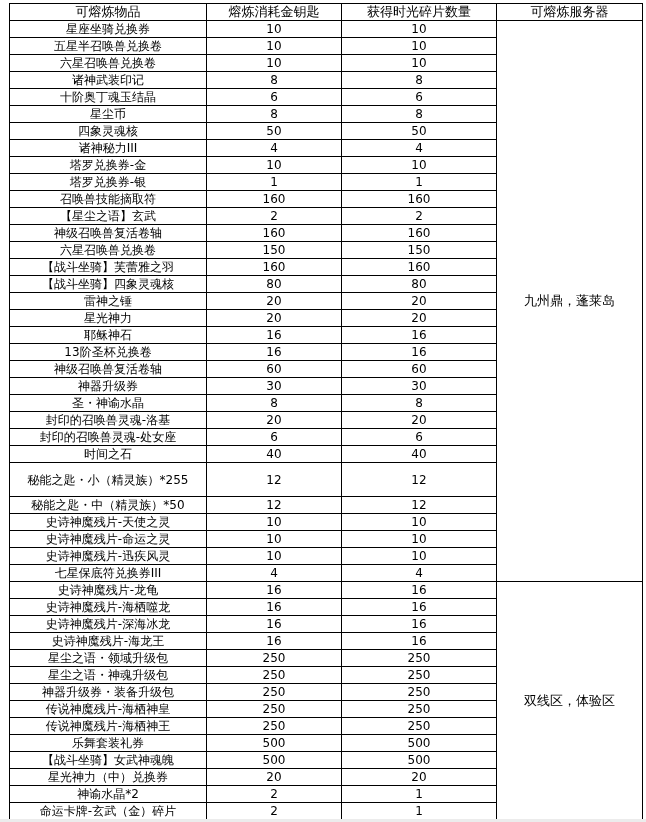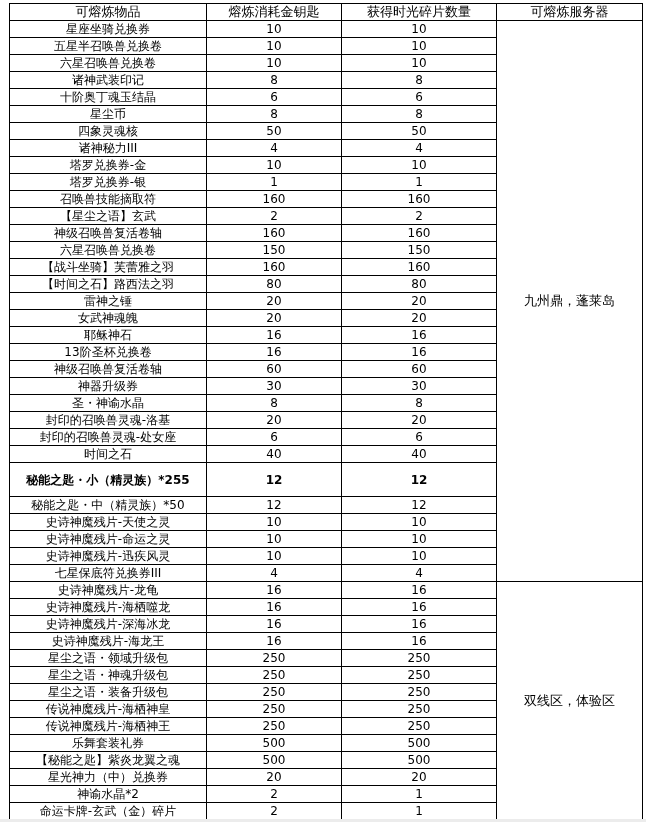--- a/index.html
+++ b/index.html
@@ -42,21 +42,20 @@
     overflow: hidden;
   }
   table.smelt th {
     font-size: 13px;
   }
   table.smelt td.item { font-size: 12px; text-align: center; }
   table.smelt td.wrap {
     white-space: normal;
     height: 33px;
     line-height: 16px;
-    font-weight: bold;
   }
   table.smelt td.server {
     font-size: 13px;
     white-space: nowrap;
     text-align: center;
   }
   .bottom-strip {
     position: absolute;
     left: 0;
     right: 0;
@@ -155,31 +154,31 @@
           <td class="item">六星召唤兽兑换卷</td>
           <td>150</td>
           <td>150</td>
         </tr>
         <tr>
           <td class="item">【战斗坐骑】芙蕾雅之羽</td>
           <td>160</td>
           <td>160</td>
         </tr>
         <tr>
-          <td class="item">【时间之石】路西法之羽</td>
+          <td class="item">【战斗坐骑】四象灵魂核</td>
           <td>80</td>
           <td>80</td>
         </tr>
         <tr>
           <td class="item">雷神之锤</td>
           <td>20</td>
           <td>20</td>
         </tr>
         <tr>
-          <td class="item">女武神魂魄</td>
+          <td class="item">星光神力</td>
           <td>20</td>
           <td>20</td>
         </tr>
         <tr>
           <td class="item">耶稣神石</td>
           <td>16</td>
           <td>16</td>
         </tr>
         <tr>
           <td class="item">13阶圣杯兑换卷</td>
@@ -271,41 +270,41 @@
           <td class="item">星尘之语・领域升级包</td>
           <td>250</td>
           <td>250</td>
         </tr>
         <tr>
           <td class="item">星尘之语・神魂升级包</td>
           <td>250</td>
           <td>250</td>
         </tr>
         <tr>
-          <td class="item">星尘之语・装备升级包</td>
+          <td class="item">神器升级券・装备升级包</td>
           <td>250</td>
           <td>250</td>
         </tr>
         <tr>
           <td class="item">传说神魔残片-海栖神皇</td>
           <td>250</td>
           <td>250</td>
         </tr>
         <tr>
           <td class="item">传说神魔残片-海栖神王</td>
           <td>250</td>
           <td>250</td>
         </tr>
         <tr>
           <td class="item">乐舞套装礼券</td>
           <td>500</td>
           <td>500</td>
         </tr>
         <tr>
-          <td class="item">【秘能之匙】紫炎龙翼之魂</td>
+          <td class="item">【战斗坐骑】女武神魂魄</td>
           <td>500</td>
           <td>500</td>
         </tr>
         <tr>
           <td class="item">星光神力（中）兑换券</td>
           <td>20</td>
           <td>20</td>
         </tr>
         <tr>
           <td class="item">神谕水晶*2</td>

